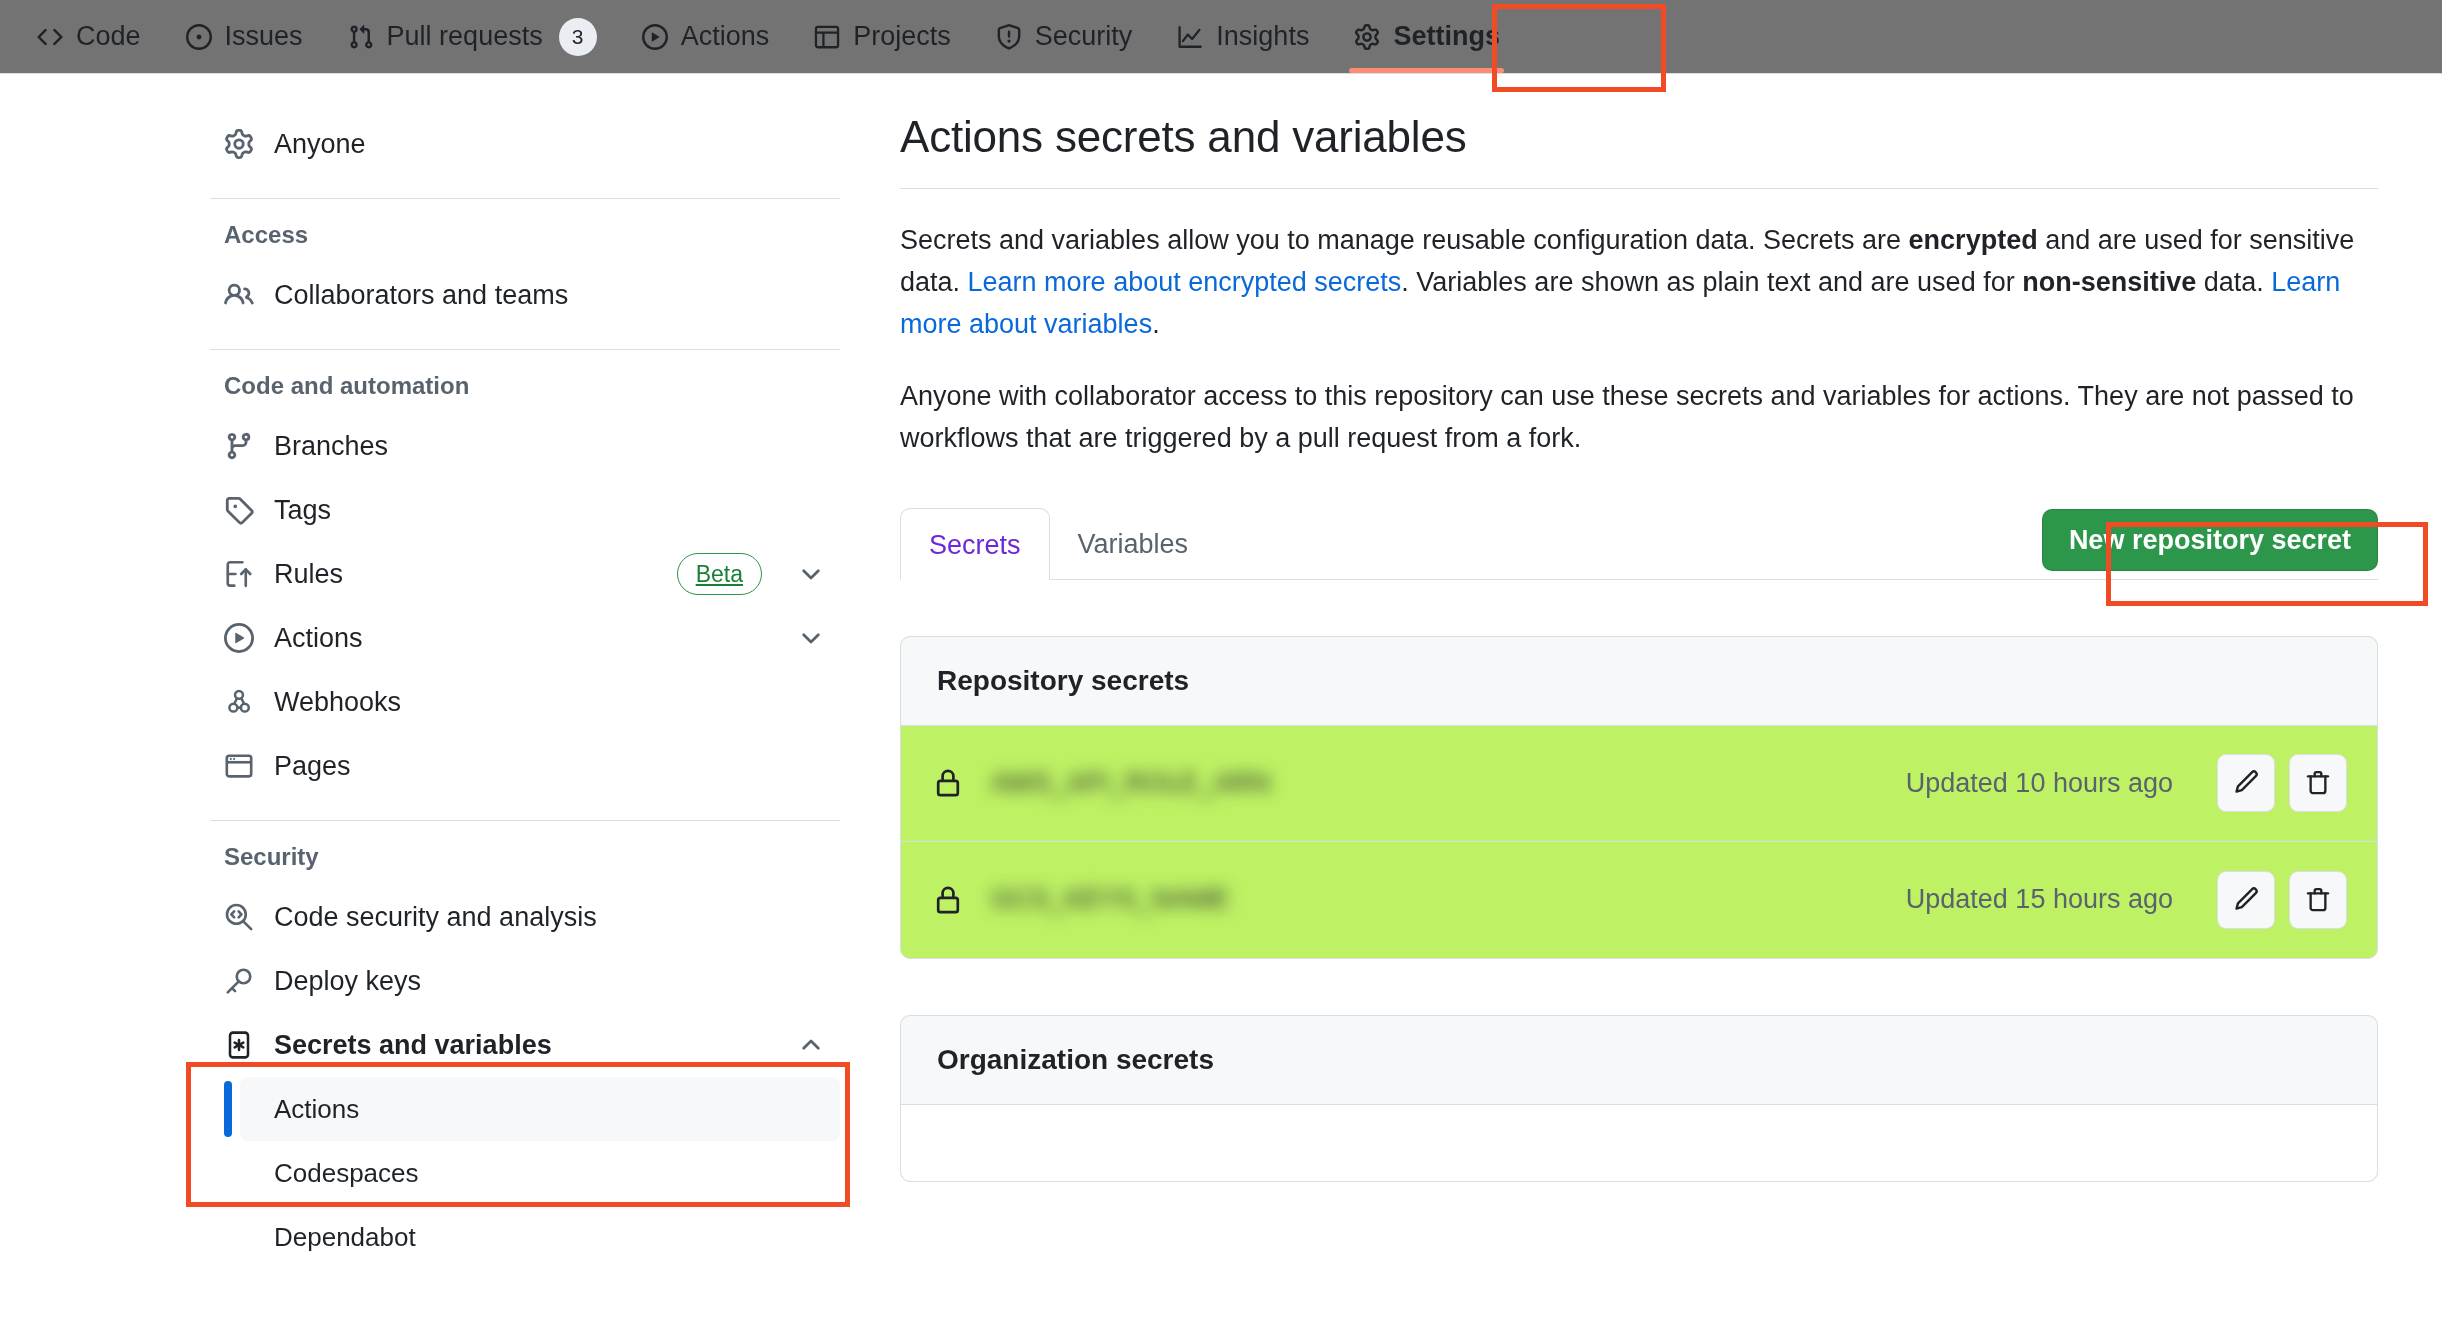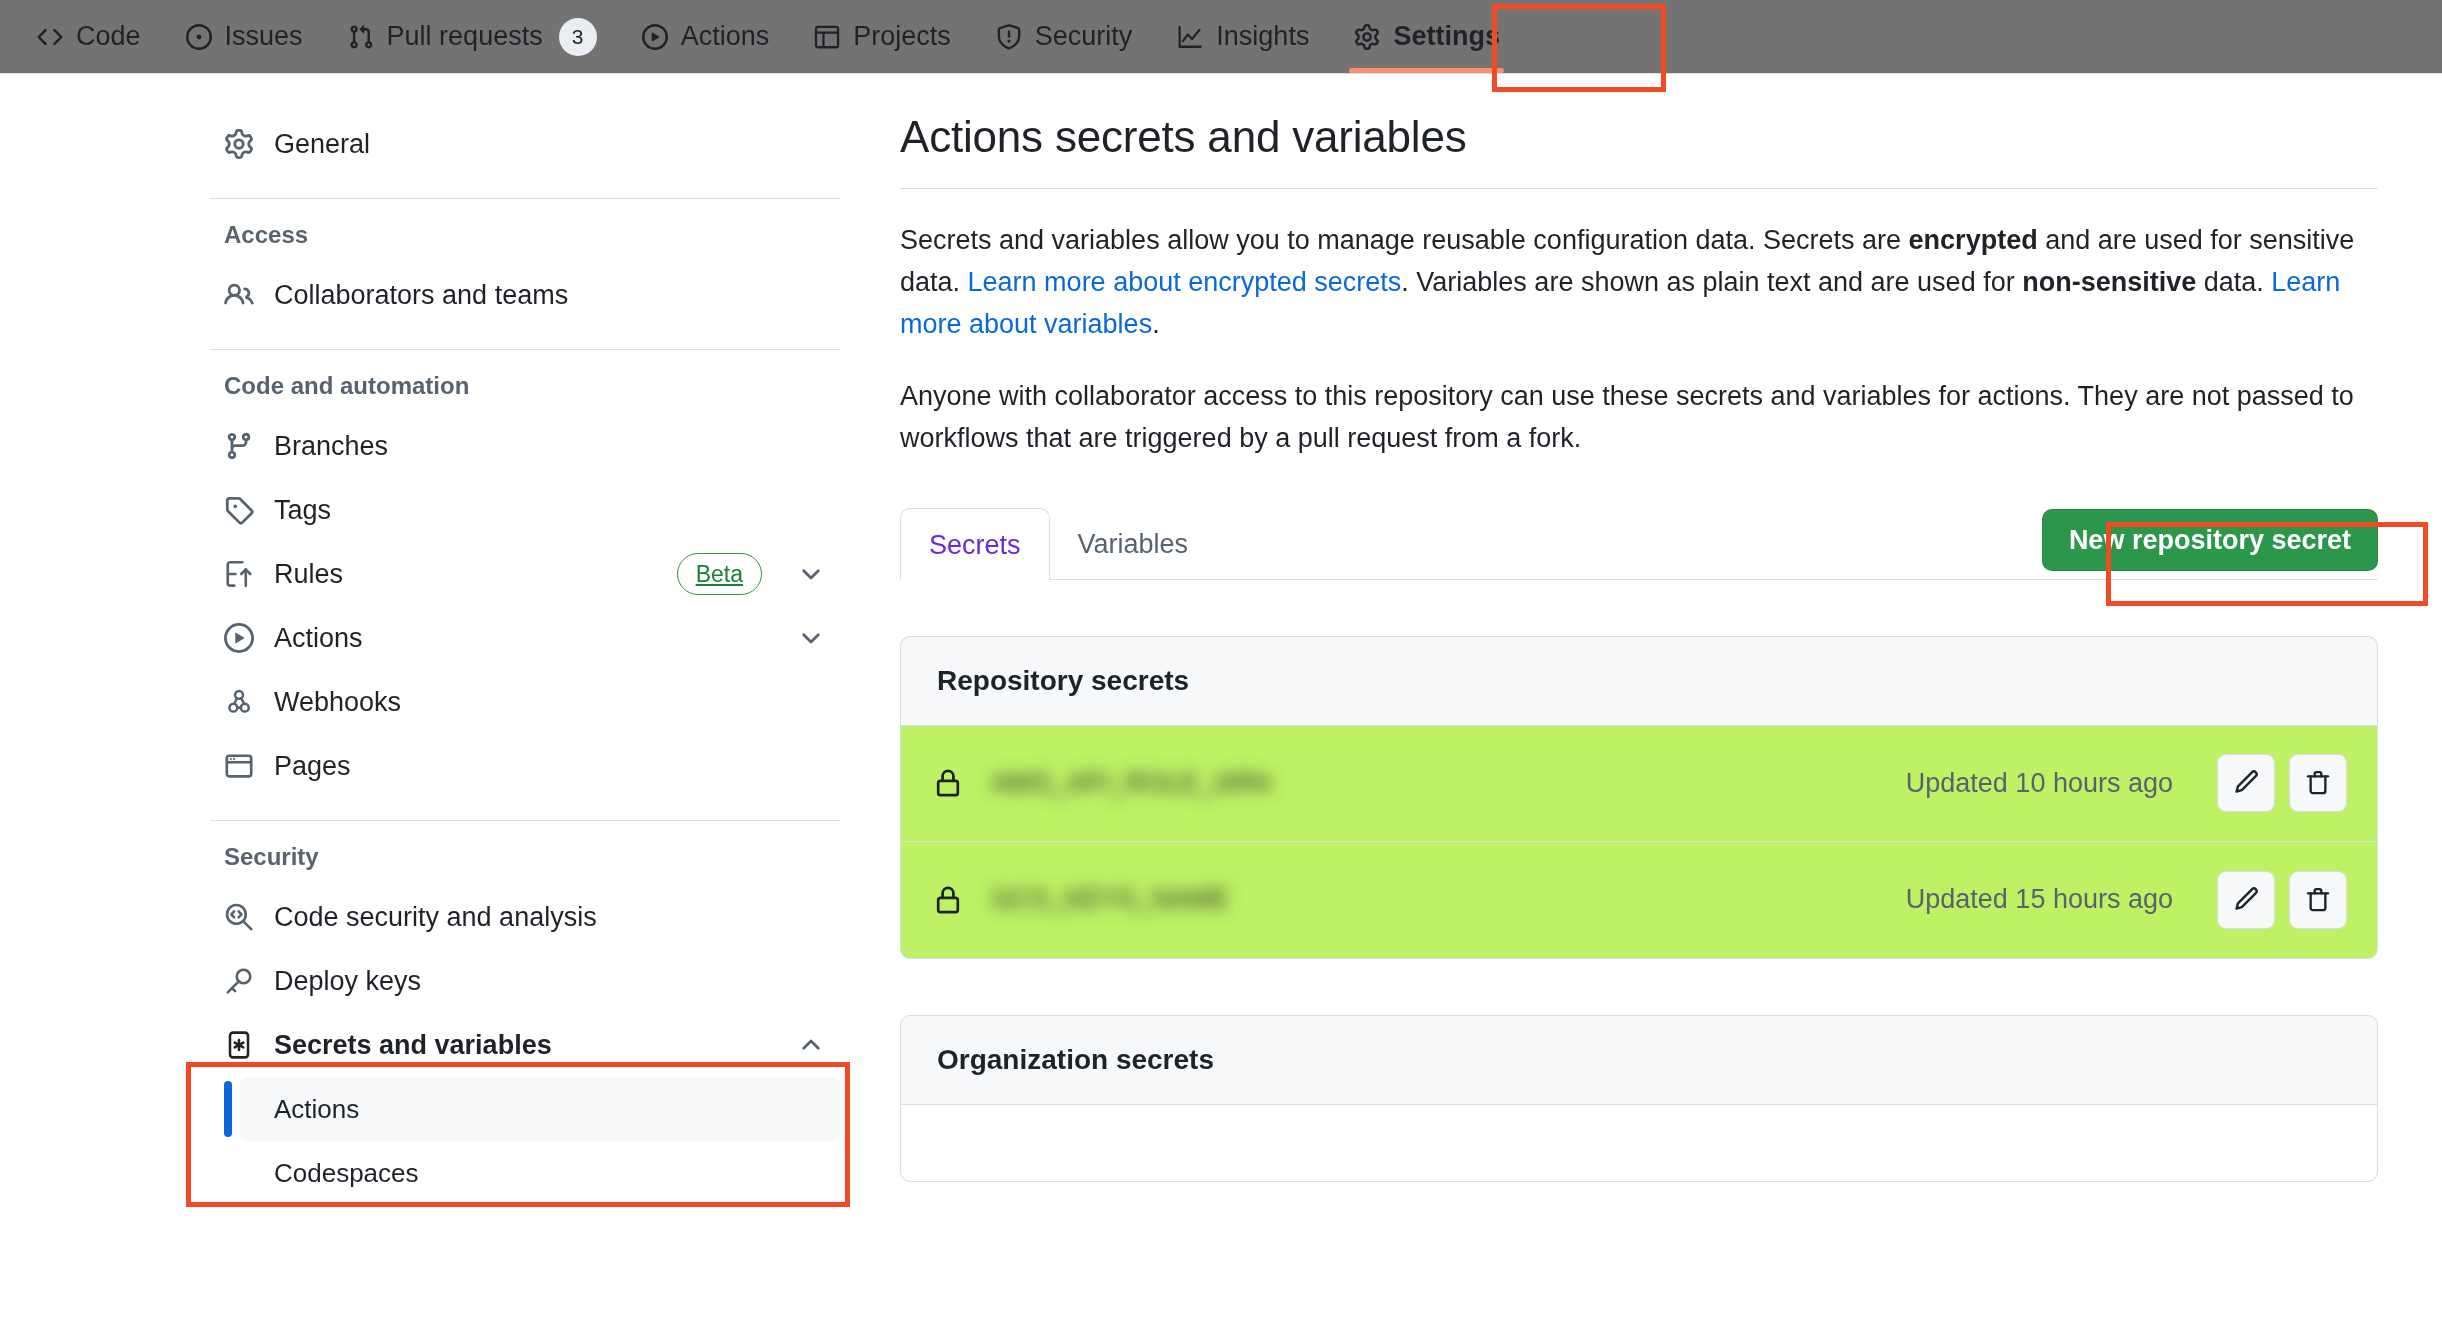--- a/index.html
+++ b/index.html
@@ -355,21 +355,21 @@
 <div class="annot" style="left:1492px; top:4px; width:174px; height:88px;"></div>
 
 <div class="sidebar">
 
   <div class="side-link">
     <span class="side-ico">
       <svg width="30" height="30" viewBox="0 0 16 16" fill="#59636e">
           <path d="M8 0a8.2 8.2 0 0 1 .701.031C9.444.095 9.99.645 10.16 1.29l.288 1.107c.018.066.079.158.212.224.231.114.454.243.668.386.123.082.233.09.299.071l1.103-.303c.644-.176 1.392.021 1.82.63.27.385.506.792.704 1.218.315.675.111 1.422-.364 1.891l-.814.806c-.049.048-.098.147-.088.294.016.257.016.515 0 .772-.01.147.039.246.088.294l.814.806c.475.469.679 1.216.364 1.891a7.977 7.977 0 0 1-.704 1.217c-.428.61-1.176.807-1.82.63l-1.102-.302c-.067-.019-.177-.011-.3.071a5.909 5.909 0 0 1-.668.386c-.133.066-.194.158-.211.224l-.29 1.106c-.168.646-.715 1.196-1.458 1.26a8.006 8.006 0 0 1-1.402 0c-.743-.064-1.289-.614-1.458-1.26l-.289-1.106c-.018-.066-.079-.158-.212-.224a5.738 5.738 0 0 1-.668-.386c-.123-.082-.233-.09-.299-.071l-1.103.303c-.644.176-1.392-.021-1.82-.63a8.12 8.12 0 0 1-.704-1.218c-.315-.675-.111-1.422.363-1.891l.815-.806c.05-.048.098-.147.088-.294a6.214 6.214 0 0 1 0-.772c.01-.147-.038-.246-.088-.294l-.815-.806C.635 6.045.431 5.298.746 4.623a7.92 7.92 0 0 1 .704-1.217c.428-.61 1.176-.807 1.82-.63l1.102.302c.067.019.177.011.3-.071.214-.143.437-.272.668-.386.133-.066.194-.158.211-.224l.29-1.106C6.009.645 6.556.095 7.299.03 7.53.01 7.764 0 8 0Zm-.571 1.525c-.036.003-.108.036-.137.146l-.289 1.105c-.147.561-.549.967-.998 1.189-.173.086-.34.183-.5.29-.417.278-.97.423-1.529.27l-1.103-.303c-.109-.03-.175.016-.195.045-.22.312-.412.644-.573.99-.014.031-.021.11.059.19l.815.806c.411.406.562.957.53 1.456a4.709 4.709 0 0 0 0 .582c.032.499-.119 1.05-.53 1.456l-.815.806c-.08.08-.073.159-.059.19.162.346.353.677.573.989.02.03.085.076.195.046l1.102-.303c.56-.153 1.113-.008 1.53.27.161.107.328.204.501.29.449.222.851.628.998 1.189l.289 1.105c.029.11.101.143.137.146a6.6 6.6 0 0 0 1.142 0c.036-.003.108-.037.137-.146l.289-1.105c.147-.561.549-.967.998-1.189.173-.086.34-.183.5-.29.417-.278.97-.423 1.529-.27l1.103.303c.109.029.175-.016.195-.045.22-.313.411-.644.573-.99.014-.031.021-.11-.059-.19l-.815-.806c-.411-.406-.562-.957-.53-1.456a4.709 4.709 0 0 0 0-.582c-.032-.499.119-1.05.53-1.456l.815-.806c.08-.08.073-.159.059-.19a6.464 6.464 0 0 0-.573-.989c-.02-.03-.085-.076-.195-.046l-1.102.303c-.56.153-1.113.008-1.53-.27a4.44 4.44 0 0 0-.501-.29c-.449-.222-.851-.628-.998-1.189l-.289-1.105c-.029-.11-.101-.143-.137-.146a6.6 6.6 0 0 0-1.142 0ZM11 8a3 3 0 1 1-6 0 3 3 0 0 1 6 0ZM9.5 8a1.5 1.5 0 1 0-3.001.001A1.5 1.5 0 0 0 9.5 8Z"></path>
         </svg>
     </span>
-    <span>General</span>
+    <span>Anyone</span>
   </div>
 
   <div class="side-sep"></div>
 
   <div class="side-group-title">Access</div>
   <div class="side-link">
     <span class="side-ico">
       <svg width="30" height="30" viewBox="0 0 16 16" fill="#59636e">
           <path d="M5.5 3.5a2 2 0 1 0 0 4 2 2 0 0 0 0-4ZM2 5.5a3.5 3.5 0 1 1 5.898 2.549 5.508 5.508 0 0 1 3.034 4.084.75.75 0 1 1-1.482.235 4 4 0 0 0-7.9 0 .75.75 0 0 1-1.482-.236A5.507 5.507 0 0 1 3.1 8.051 3.493 3.493 0 0 1 2 5.5ZM11 4a.75.75 0 1 0 0 1.5 1.5 1.5 0 0 1 .666 2.844.75.75 0 0 0-.416.672v.352a.75.75 0 0 0 .574.73c1.2.289 2.162 1.2 2.522 2.372a.75.75 0 1 0 1.434-.44 5.01 5.01 0 0 0-2.56-3.012A3 3 0 0 0 11 4Z"></path>
         </svg>
@@ -502,20 +502,23 @@
           <polyline points="3.5,10 8,5.5 12.5,10"></polyline>
         </svg>
     </span>
   </div>
 
   <div class="sub-link active">
     <span>Actions</span>
   </div>
   <div class="sub-link">
     <span>Codespaces</span>
+  </div>
+  <div class="sub-link">
+    <span>Dependabot</span>
   </div>
 </div>
 
 <div class="annot" style="left:186px; top:1062px; width:664px; height:145px;"></div>
 
 <div class="main">
 
   <h1 class="page-title">Actions secrets and variables</h1>
 
   <p class="para">

